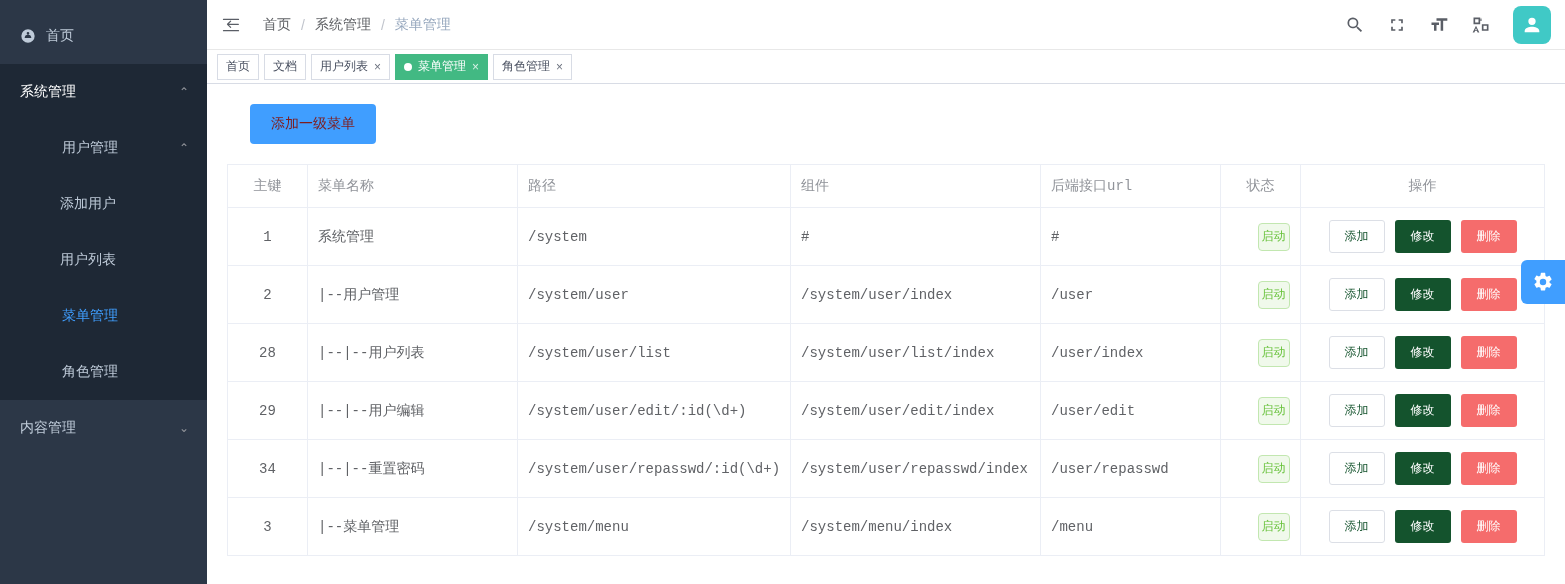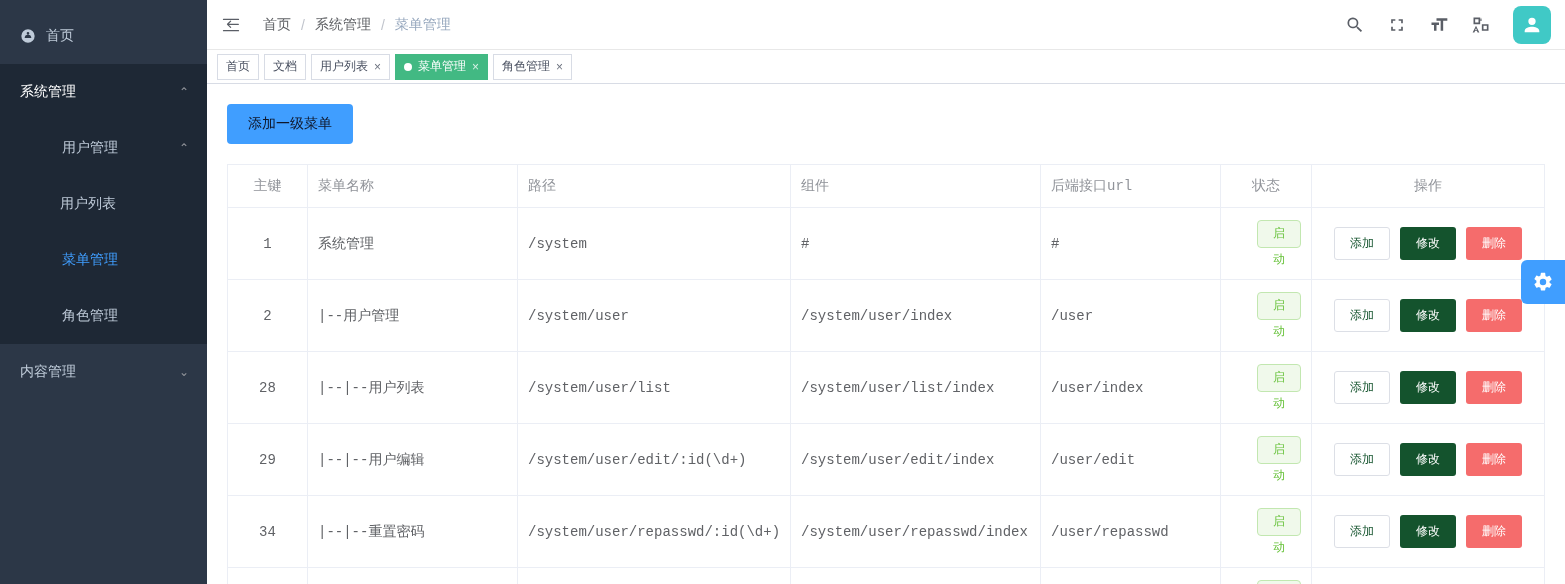--- a/index.html
+++ b/index.html
@@ -38,26 +38,26 @@
 
 .tabs { height:34px; border-bottom:1px solid #d8dce5; display:flex; align-items:center; padding:0 10px; gap:5px; }
 .tab { height:26px; border:1px solid #d8dce5; padding:0 8px; display:flex; align-items:center; gap:6px; font-size:12px; cursor:pointer; color:#495060; background:#fff; }
 .tab.active { background:#42b983; color:#fff; border-color:#42b983; }
 .tab .dot { width:8px; height:8px; border-radius:50%; background:#fff; }
 .tab .x { font-size:12px; color:inherit; opacity:.8; }
 
 
 .content { padding:20px; overflow:auto; flex:1; }
 .btn { display:inline-flex; align-items:center; justify-content:center; padding:10px 20px; font-size:14px; border-radius:4px; cursor:pointer; border:1px solid transparent; }
-.btn-primary { background:#409eff; color:#0f172a; }
+.btn-primary { background:#409eff; color:#7f1d1d;margin-left:23px; }
 .btn-sm { padding:7px 15px; font-size:12px; border-radius:3px; }
 .btn-plain { background:#fff; border:1px solid #dcdfe6; color:#14532d; }
 .btn-blue { background:#14532d; color:#fff; }
 .btn-red { background:#f56c6c; color:#fff; }
-.status-tag { display:inline-block; padding:0 15px; height:28px; line-height:26px; font-size:12px; border:1px solid #c2e7b0; background:#f0f9eb; color:#67c23a; border-radius:4px;margin-left:26px; }
+.status-tag { display:inline-block; padding:0 3px; height:28px; line-height:26px; font-size:12px; border:1px solid #c2e7b0; background:#f0f9eb; color:#67c23a; border-radius:4px;margin-left:26px; }
 
 
 table { width:100%; border-collapse:collapse; margin-top:20px; border:1px solid #ebeef5; }
 th, td { border:1px solid #ebeef5; padding:12px 10px; text-align:left; font-size:14px;font-family:Liberation Mono, monospace; }
 th { background:#fff; color:#909399; font-weight:500; }
 td { color:#606266; }
 td.center, th.center { text-align:center; }
 .ops { display:flex; gap:10px; justify-content:center; }
 
 
@@ -78,20 +78,23 @@
         </span>
       <span>首页</span>
     </div>
     <div class="menu-item bold active-bg">
       <span>系统管理</span>
       <span class="chev">⌃</span>
     </div>
     <div class="menu-item sub1 active-bg">
       <span>用户管理</span>
       <span class="chev">⌃</span>
+    </div>
+    <div class="menu-item sub2 active-bg">
+      <span>添加用户</span>
     </div>
     <div class="menu-item sub2 active-bg">
       <span>用户列表</span>
     </div>
     <div class="menu-item sub1 active active-bg">
       <span>菜单管理</span>
     </div>
     <div class="menu-item sub1 active-bg">
       <span>角色管理</span>
     </div>

